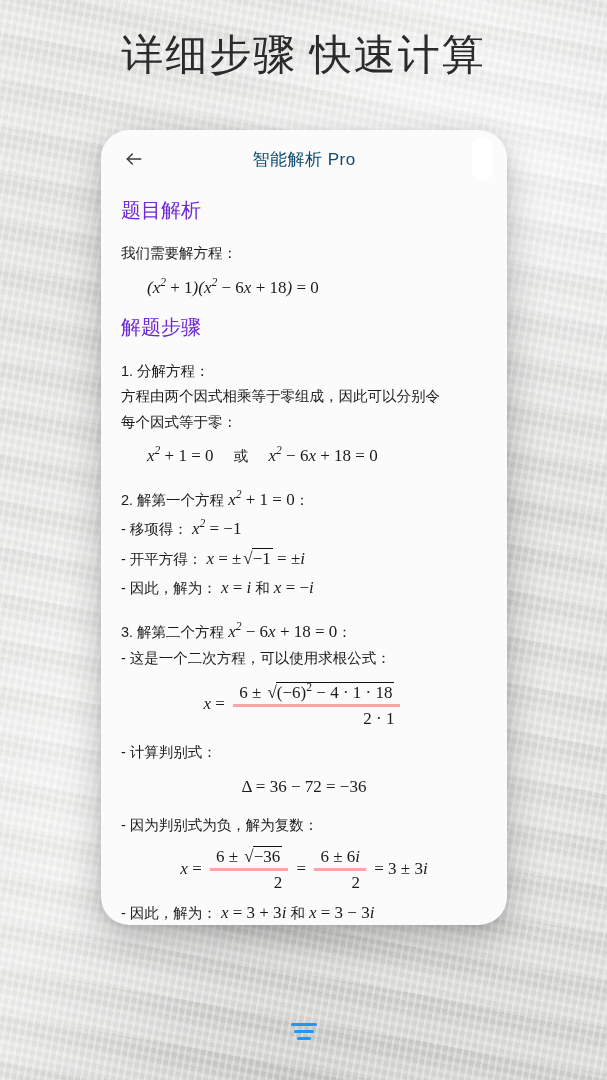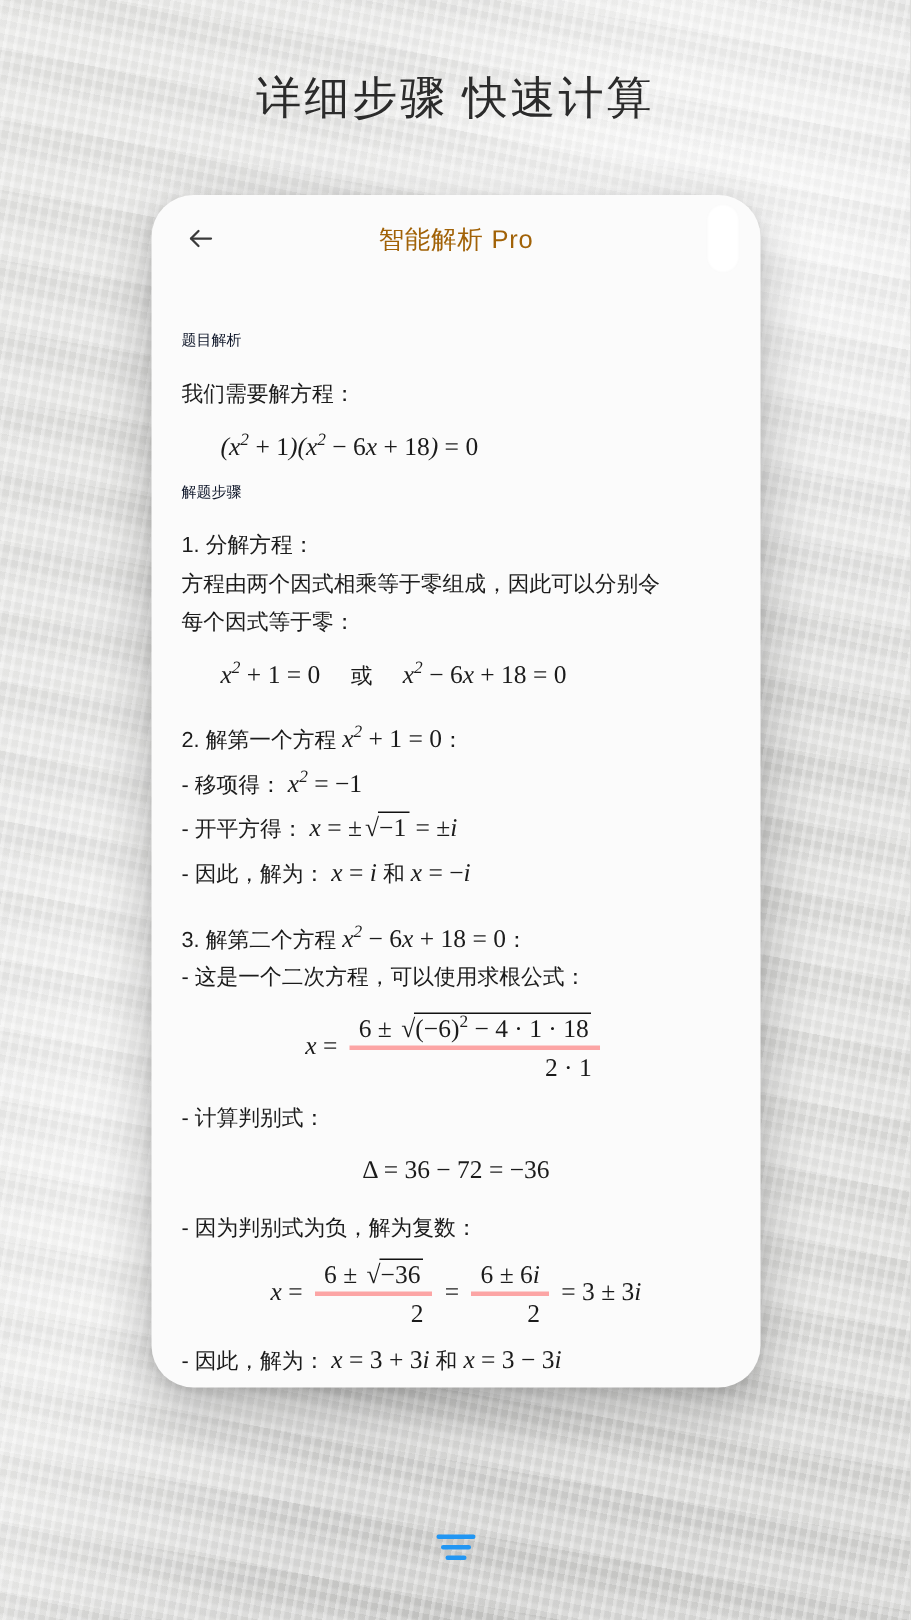--- a/index.html
+++ b/index.html
@@ -33,24 +33,24 @@
     background:
       repeating-linear-gradient(100deg, rgba(255,255,255,0.30) 0px, rgba(255,255,255,0.30) 2px, rgba(0,0,0,0.012) 3px, rgba(0,0,0,0.012) 7px),
       repeating-linear-gradient(12deg, rgba(255,255,255,0.18) 0px, rgba(255,255,255,0.18) 3px, rgba(0,0,0,0.018) 5px, rgba(0,0,0,0.018) 9px),
       repeating-linear-gradient(190deg, rgba(0,0,0,0.02) 0px, rgba(0,0,0,0.02) 14px, rgba(255,255,255,0.22) 28px, rgba(255,255,255,0.22) 46px);
     opacity: .9;
   }
 
   
   #headline {
     position: absolute;
-    top: 48px;
+    top: 30px;
     left: 0; right: 0;
     text-align: center;
-    font-size: 30px;
+    font-size: 42px;
     line-height: 1.2;
     font-weight: 400;
     color: #2b2b2b;
     letter-spacing: 2px;
     font-family: "Liberation Serif", "DejaVu Serif", serif;
     z-index: 3;
   }
 
   
   #phone {
@@ -93,39 +93,39 @@
     align-items: center;
     justify-content: center;
     color: #3a3a3a;
     cursor: pointer;
     flex: 0 0 auto;
   }
   #appbar-title {
     flex: 1;
     text-align: center;
     font-size: 17px;
-    color: #a16207;
+    color: #0c4a6e;
     margin-right: 34px;
     letter-spacing: .5px;
   }
 
   
   #content {
     padding: 4px 20px 24px 20px;
     color: #1b1b1b;
     font-size: 14.5px;
     line-height: 1.62;
     height: calc(100% - 58px);
     overflow: hidden;
   }
 
   .sec-head {
-    font-size: 10px;
-    margin: 28px 0 4px;
-    color: #0f172a;
+    font-size: 20px;
+    margin: 2px 0 4px;
+    color: #6d28d9;
   }
   .para {
     margin: 16px 0 2px;
   }
   .step {
     margin-top: 16px;
   }
   .sub {
     margin-top: 2px;
   }

